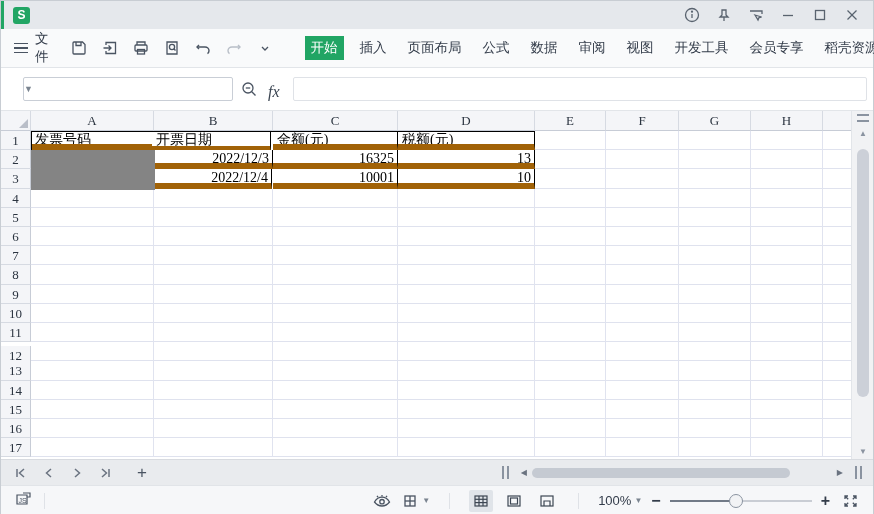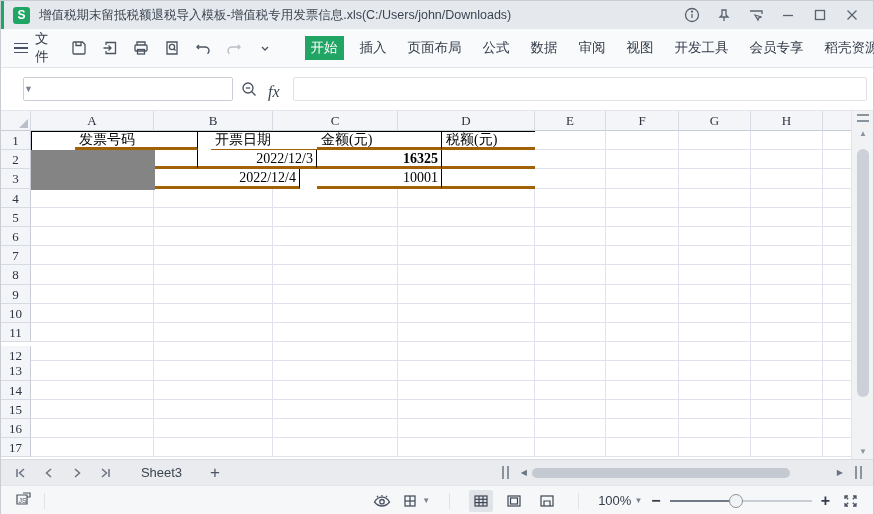--- a/index.html
+++ b/index.html
@@ -58,21 +58,21 @@
                   border-width:0 0 9px 9px; border-color:transparent transparent #b9bec8 transparent; }
   .col-header { position:absolute; top:0; height:20px; background:#f4f5f8; border-right:1px solid #d6dae2;
                 border-bottom:1px solid #c7ccd6; text-align:center; line-height:19px;
                 font-family:"Liberation Serif","DejaVu Serif",serif; font-size:13px; color:#2b3440; }
   .row-header { position:absolute; left:0; width:30px; background:#f4f5f8; border-right:1px solid #c7ccd6;
                 border-bottom:1px solid #d6dae2; text-align:center;
                 font-family:"Liberation Serif","DejaVu Serif",serif; font-size:13px; color:#2b3440; }
   .cell { position:absolute; background:#fff; border-right:1px solid #e0e3ef; border-bottom:1px solid #dfe2ee;
           font-family:"Liberation Serif","DejaVu Serif",serif; font-size:14px; color:#000;
           white-space:nowrap; overflow:hidden; line-height:18px; }
-  .cell.tcell { border-right:1px solid #000; border-bottom:3px solid #a16207;margin-left:44px; }
+  .cell.tcell { border-right:1px solid #000; border-bottom:6px solid #a16207; }
   .cell.left { text-align:left; padding-left:4px; }
   .cell.right { text-align:right; padding-right:3px; }
   .table-outline { position:absolute; border-left:1px solid #000; border-top:1px solid #000; pointer-events:none; }
   .redaction { position:absolute; }
 
   
   .vscroll { position:absolute; right:0; top:110px; width:22px; height:348px; background:#f1f2f4;
              border-left:1px solid #e2e5e9; }
   .vsplit { position:absolute; left:5px; top:3px; width:12px; height:8px;
             border-top:2px solid #8a93a0; border-bottom:2px solid #8a93a0; }
@@ -114,21 +114,20 @@
                background:#f2f3f5; border:1px solid #8a93a0; }
 </style>
 </head>
 <body>
 
 <div class="win">
 
   <div class="titlebar">
     <div class="green-edge"></div>
     <div class="logo">S</div>
-    <div class="title-text">增值税期末留抵税额退税导入模板-增值税专用发票信息.xls(C:/Users/john/Downloads)</div>
     <div class="tb-icons">
       <div class="tb-btn">
         <svg width="16" height="16" viewBox="0 0 16 16">
             <circle cx="8" cy="8" r="6.5"></circle>
             <line x1="8" y1="7" x2="8" y2="11"></line>
             <circle cx="8" cy="4.7" r="0.5"></circle>
           </svg>
       </div>
       <div class="tb-btn">
         <svg width="16" height="16" viewBox="0 0 16 16">
@@ -256,41 +255,41 @@
         <div class="col-header" style="left: 397px; width: 137px;">D</div>
         <div class="col-header" style="left: 534px; width: 71px;">E</div>
         <div class="col-header" style="left: 605px; width: 73px;">F</div>
         <div class="col-header" style="left: 678px; width: 72px;">G</div>
         <div class="col-header" style="left: 750px; width: 72px;">H</div>
         <div class="col-header" style="left: 822px; width: 30px;"></div>
       </div>
     <div id="grid-body">
         <div class="row-header" style="top: 20px; height: 19.2px; line-height: 19.2px;">1</div>
         <div class="cell tcell left" style="left: 30px; top: 20px; width: 123px; height: 19.2px;">发票号码</div>
-        <div class="cell tcell left" style="left: 166px; top: 20px; width: 119px; height: 21px;">开票日期</div>
+        <div class="cell tcell left" style="left: 151px; top: 20px; width: 119px; height: 21px;">开票日期</div>
         <div class="cell tcell left" style="left: 272px; top: 20px; width: 125px; height: 19.2px;">金额(元)</div>
         <div class="cell tcell left" style="left: 397px; top: 20px; width: 137px; height: 19.2px;">税额(元)</div>
         <div class="cell" style="left: 534px; top: 20px; width: 71px; height: 19.2px;"></div>
         <div class="cell" style="left: 605px; top: 20px; width: 73px; height: 19.2px;"></div>
         <div class="cell" style="left: 678px; top: 20px; width: 72px; height: 19.2px;"></div>
         <div class="cell" style="left: 750px; top: 20px; width: 72px; height: 19.2px;"></div>
         <div class="cell" style="left: 822px; top: 20px; width: 30px; height: 19.2px;"></div>
         <div class="row-header" style="top: 39.2px; height: 19.2px; line-height: 19.2px;">2</div>
         <div class="cell tcell right" style="left: 30px; top: 39.2px; width: 123px; height: 19.2px;"></div>
         <div class="cell tcell right" style="left: 153px; top: 39.2px; width: 119px; height: 19.2px;">2022/12/3</div>
-        <div class="cell tcell right" style="left: 272px; top: 39.2px; width: 125px; height: 19.2px; font-weight: bold;">16325</div>
+        <div class="cell tcell right" style="left: 272px; top: 39.2px; width: 125px; height: 19.2px;">16325</div>
         <div class="cell tcell right" style="left: 397px; top: 39.2px; width: 137px; height: 19.2px;">13</div>
         <div class="cell" style="left: 534px; top: 39.2px; width: 71px; height: 19.2px;"></div>
         <div class="cell" style="left: 605px; top: 39.2px; width: 73px; height: 19.2px;"></div>
         <div class="cell" style="left: 678px; top: 39.2px; width: 72px; height: 19.2px;"></div>
         <div class="cell" style="left: 750px; top: 39.2px; width: 72px; height: 19.2px;"></div>
         <div class="cell" style="left: 822px; top: 39.2px; width: 30px; height: 19.2px;"></div>
         <div class="row-header" style="top: 58.4px; height: 19.2px; line-height: 19.2px;">3</div>
         <div class="cell tcell right" style="left: 30px; top: 58.4px; width: 123px; height: 19.2px;"></div>
-        <div class="cell tcell right" style="left: 136px; top: 58.4px; width: 119px; height: 19.2px;">2022/12/4</div>
+        <div class="cell tcell right" style="left: 152px; top: 58.4px; width: 119px; height: 19.2px;">2022/12/4</div>
         <div class="cell tcell right" style="left: 272px; top: 58.4px; width: 125px; height: 19.2px;">10001</div>
         <div class="cell tcell right" style="left: 397px; top: 58.4px; width: 137px; height: 19.2px;">10</div>
         <div class="cell" style="left: 534px; top: 58.4px; width: 71px; height: 19.2px;"></div>
         <div class="cell" style="left: 605px; top: 58.4px; width: 73px; height: 19.2px;"></div>
         <div class="cell" style="left: 678px; top: 58.4px; width: 72px; height: 19.2px;"></div>
         <div class="cell" style="left: 750px; top: 58.4px; width: 72px; height: 19.2px;"></div>
         <div class="cell" style="left: 822px; top: 58.4px; width: 30px; height: 19.2px;"></div>
         <div class="row-header" style="top: 77.6px; height: 19.2px; line-height: 19.2px;">4</div>
         <div class="cell" style="left: 30px; top: 77.6px; width: 123px; height: 19.2px;"></div>
         <div class="cell" style="left: 153px; top: 77.6px; width: 119px; height: 19.2px;"></div>
@@ -461,21 +460,20 @@
             <path d="M6 3 L10.5 7 L6 11"></path>
           </svg>
       </div>
       <div class="qbtn">
         <svg width="16" height="14" viewBox="0 0 16 14">
             <line x1="12" y1="3" x2="12" y2="11"></line>
             <path d="M5 3 L9.5 7 L5 11"></path>
           </svg>
       </div>
     </div>
-    <div class="stab">Sheet3</div>
     <div class="stab-add">+</div>
     <div class="hs-zone">
       <div class="hsplit"></div>
       <div class="harrow">◀</div>
       <div class="htrack">
         <div class="hthumb"></div>
       </div>
       <div class="harrow">▶</div>
       <div class="hsplit"></div>
     </div>

